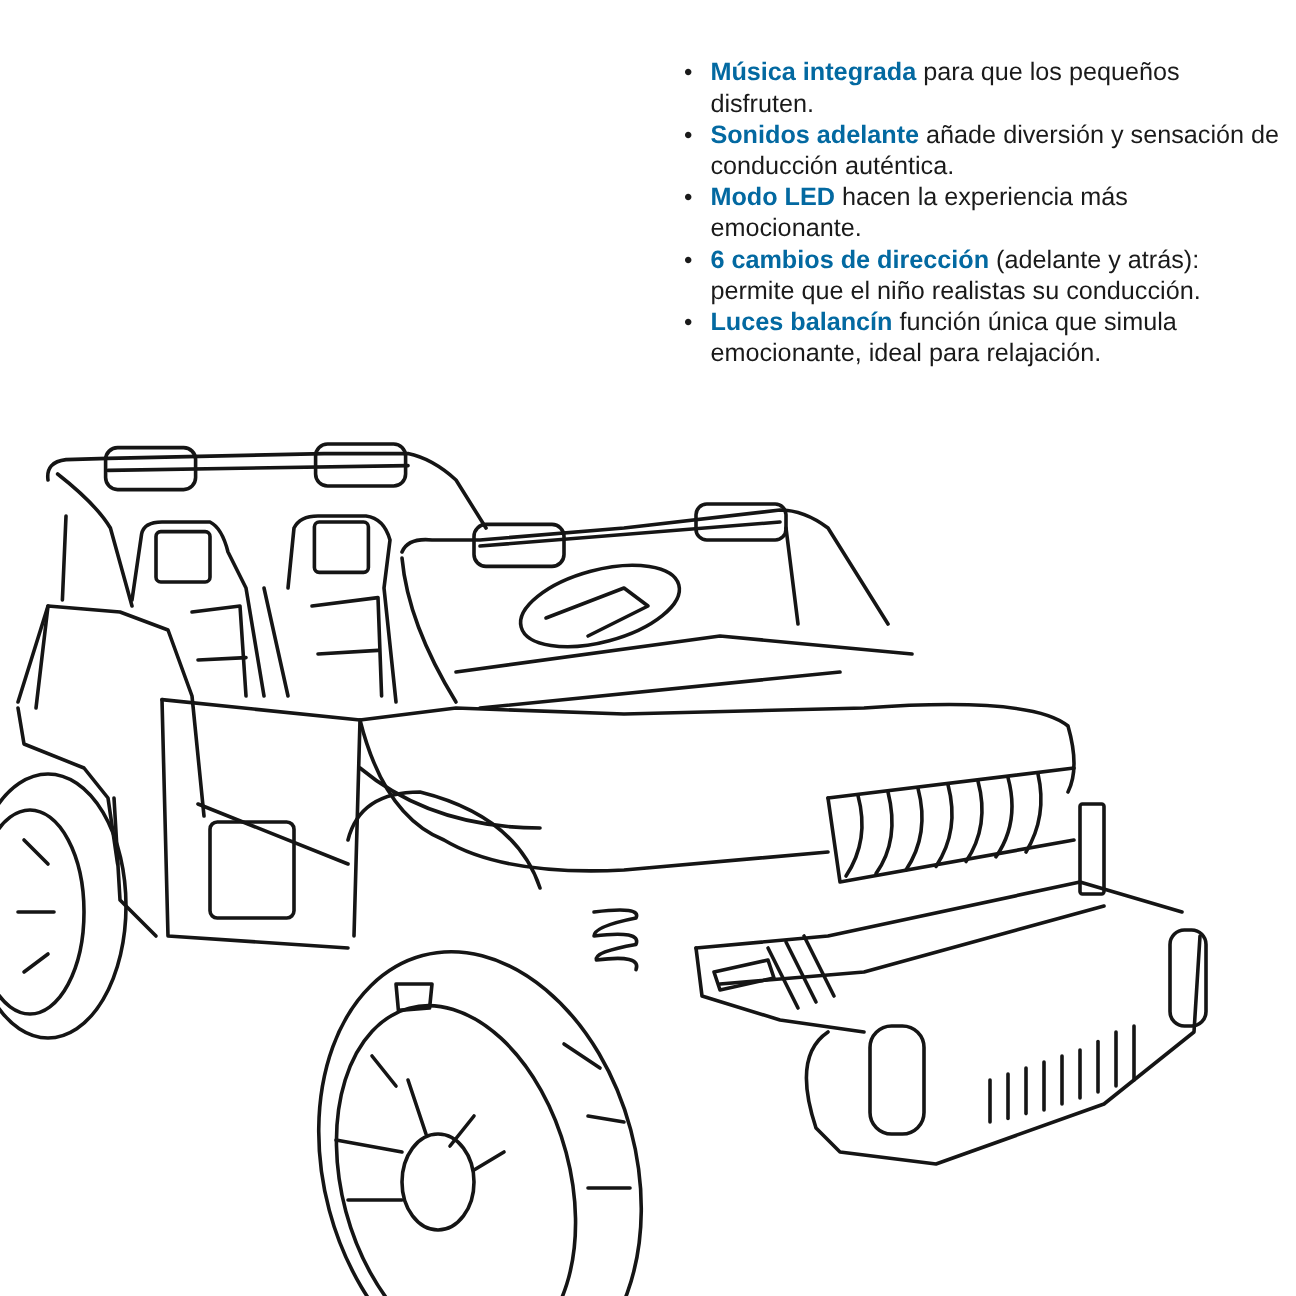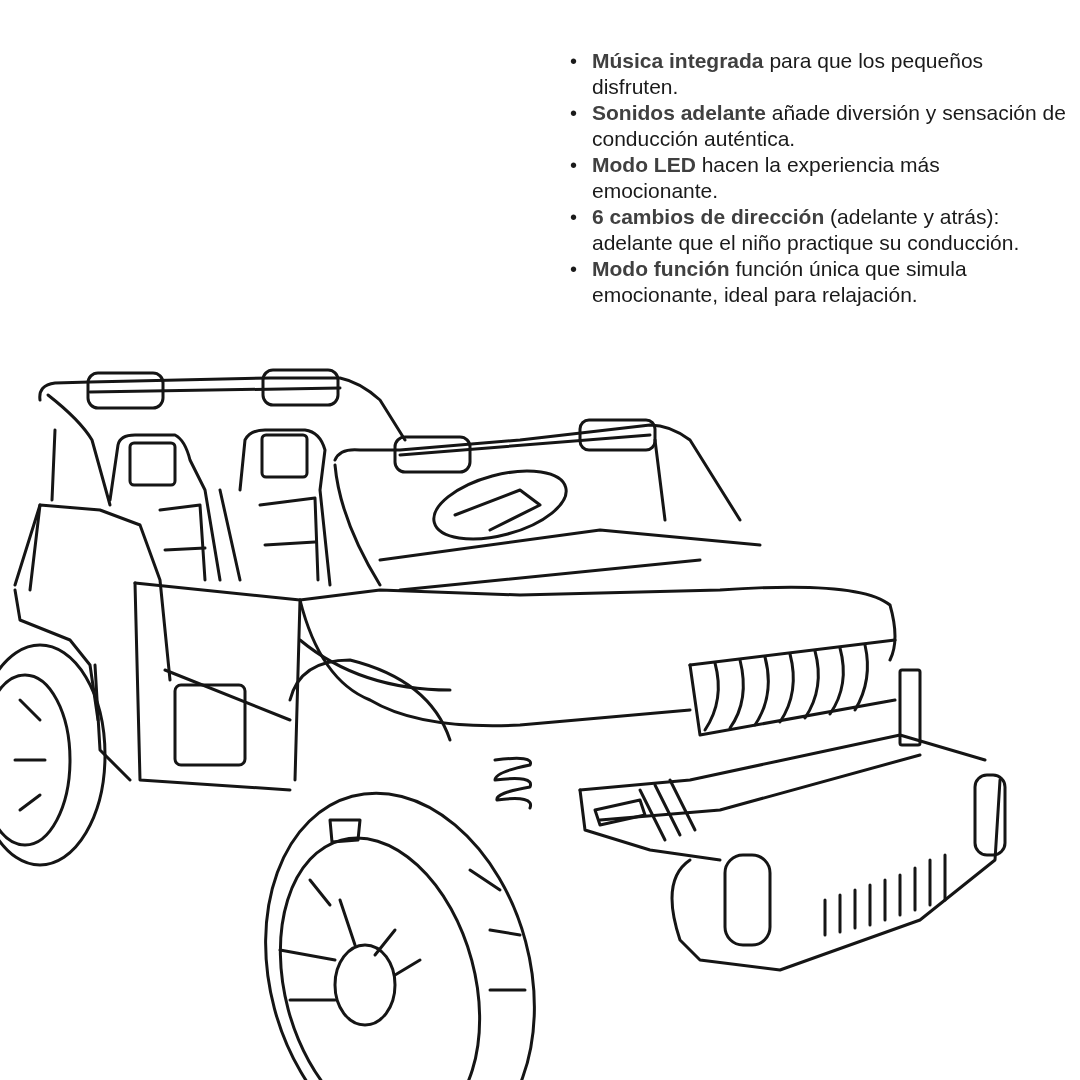--- a/index.html
+++ b/index.html
@@ -1,35 +1,35 @@
 <!DOCTYPE html>
 <html><head>
 <meta charset="utf-8">
 <style>
   html, body { margin:0; padding:0; background:#ffffff; }
   body { width:1080px; height:1080px; position:relative; overflow:hidden;
          font-family:"Liberation Sans", "DejaVu Sans", sans-serif; }
   .features { position:absolute; left:566px; top:48px; width:500px; margin:0; padding:0; list-style:none; }
   .features li { position:relative; padding-left:26px; font-size:21px; line-height:26px; color:#1a1a1a; margin:0; }
   .features li .bullet { position:absolute; left:4px; top:0; font-size:20px; color:#1a1a1a; }
-  .features li .bold { font-weight:bold; color:#404040; }
+  .features li .bold { font-weight:bold; color:#0369a1; }
   svg.drawing { position:absolute; left:0; top:0; }
   svg.drawing path, svg.drawing ellipse, svg.drawing rect, svg.drawing line {
     fill:none; stroke:#151515; stroke-width:3; stroke-linecap:round; stroke-linejoin:round;
   }
 </style>
 </head>
 <body>
 
 <ul class="features">
   <li><span class="bullet">•</span><span class="bold">Música integrada</span><span> para que los pequeños disfruten.</span></li>
   <li><span class="bullet">•</span><span class="bold">Sonidos adelante</span><span> añade diversión y sensación de conducción auténtica.</span></li>
   <li><span class="bullet">•</span><span class="bold">Modo LED</span><span> hacen la experiencia más emocionante.</span></li>
-  <li><span class="bullet">•</span><span class="bold">6 cambios de dirección</span><span> (adelante y atrás): adelante que el niño practique su conducción.</span></li>
-  <li><span class="bullet">•</span><span class="bold">Modo función</span><span> función única que simula emocionante, ideal para relajación.</span></li>
+  <li><span class="bullet">•</span><span class="bold">6 cambios de dirección</span><span> (adelante y atrás): permite que el niño realistas su conducción.</span></li>
+  <li><span class="bullet">•</span><span class="bold">Luces balancín</span><span> función única que simula emocionante, ideal para relajación.</span></li>
 </ul>
 
 <svg class="drawing" width="1080" height="1080" viewBox="0 0 1080 1080">
 
   <g>
     <path d="M40 400 Q38 385 55 383 L90 382 L270 378 L340 378 Q360 382 380 400 L405 440"></path>
     <path d="M48 395 Q80 420 92 440 L110 505"></path>
     <path d="M55 430 L52 500"></path>
     <rect x="88" y="373" width="75" height="35" rx="10"></rect>
     <rect x="263" y="370" width="75" height="35" rx="10"></rect>

